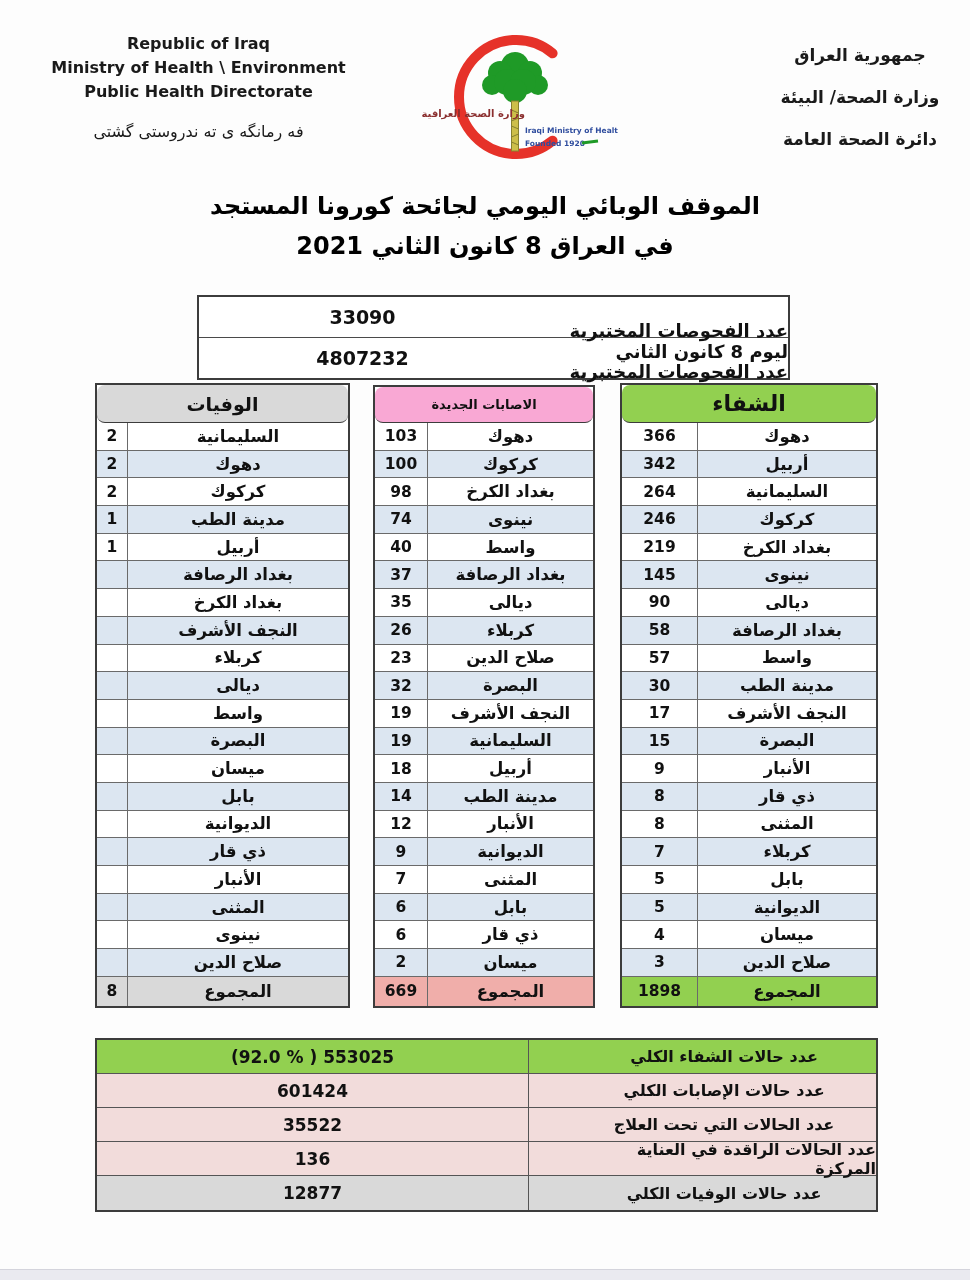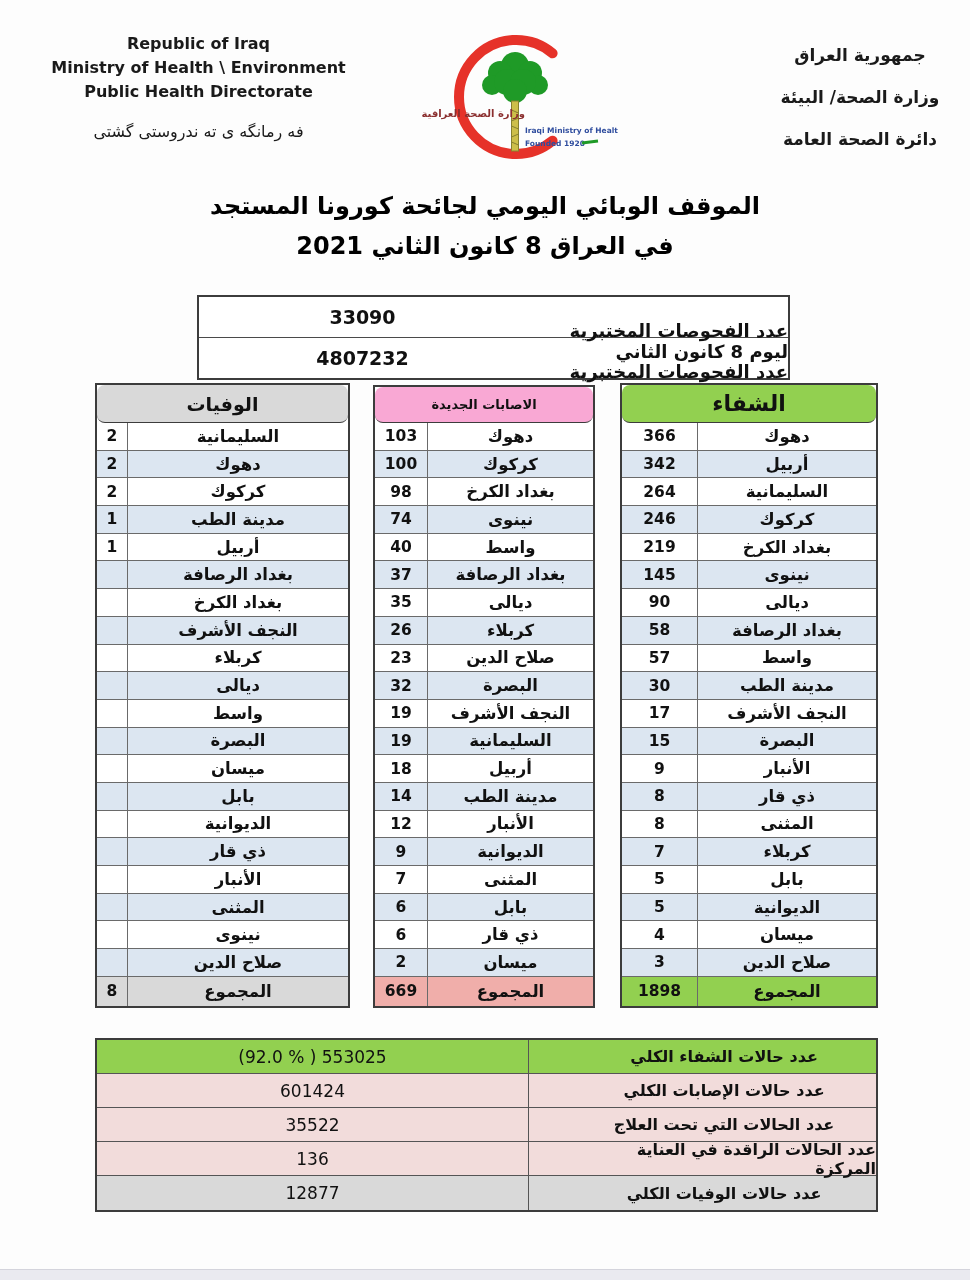--- a/index.html
+++ b/index.html
@@ -53,21 +53,21 @@
   .t-body .trow.total.tone-pink{background:#f0aeaa;}
   .t-body .trow.total.tone-green{background:#92d050;}
   
   .summary-table{position:absolute;left:95px;top:1038px;width:783px;
     border:2px solid #3c3c3c;background:#fff;box-sizing:border-box;}
   .s-row{display:flex;direction:rtl;height:34px;border-bottom:1px solid #555;box-sizing:border-box;}
   .s-row:last-child{border-bottom:none;}
   .s-label{width:348px;box-sizing:border-box;border-left:1px solid #555;display:flex;align-items:center;justify-content:center;
     font-weight:700;font-size:16px;direction:rtl;padding-left:43px;}
   .s-value{flex:1;display:flex;align-items:center;justify-content:center;
-    font-weight:400;font-size:17px;direction:ltr;}
+    font-weight:700;font-size:17px;direction:ltr;}
   .s-row.tone-green{background:#92d050;}
   .s-row.tone-lightpink{background:#f2dcdb;}
   .s-row.tone-gray{background:#d9d9d9;}
   
   .bottom-strip{position:absolute;left:0;top:1269px;width:970px;height:11px;
     background:#eaeaf0;border-top:1px solid #d4d4dc;}
 </style>
 </head>
 <body>
 

